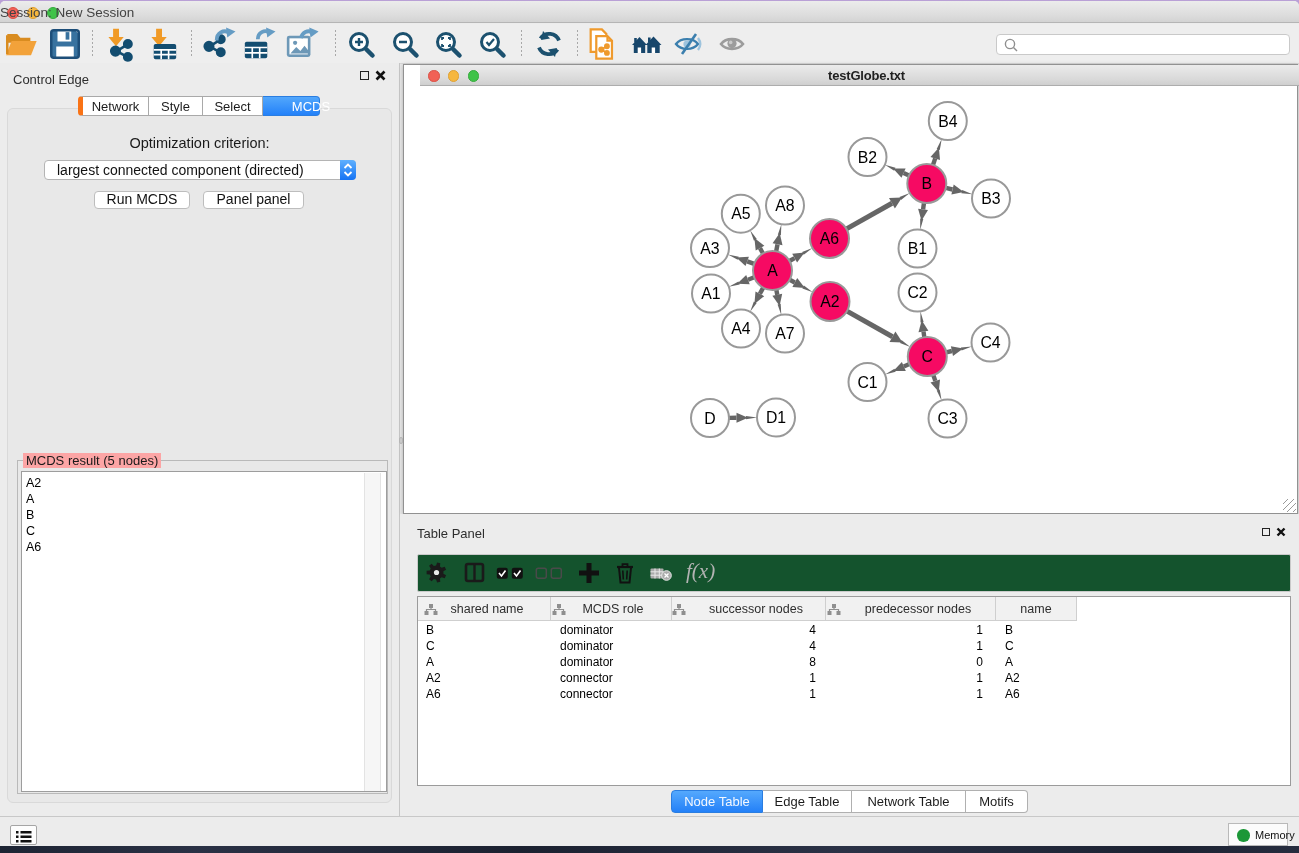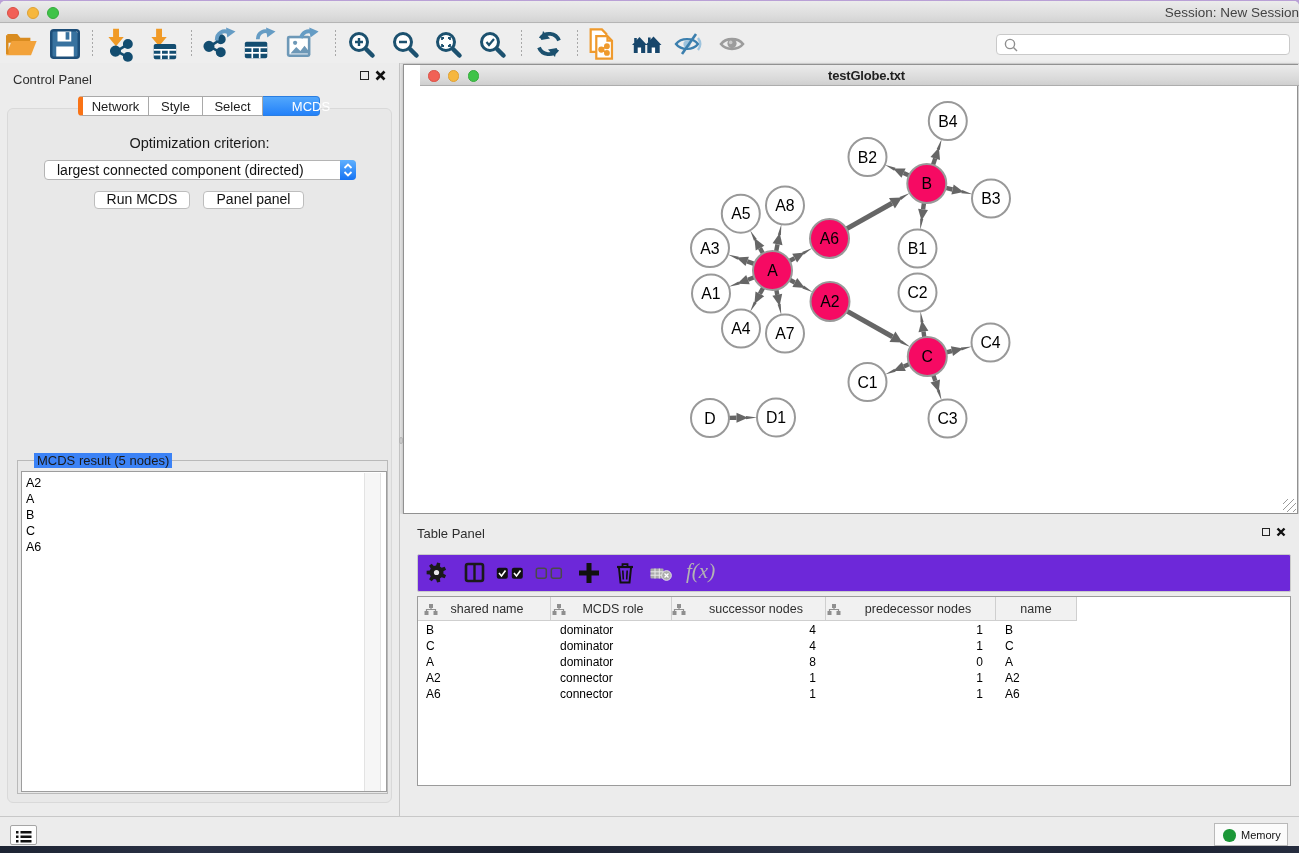--- a/index.html
+++ b/index.html
@@ -5,21 +5,21 @@
 * { margin:0; padding:0; box-sizing:border-box; }
 html,body { width:1299px; height:853px; overflow:hidden; font-family:"Liberation Sans",sans-serif; }
 body { position:relative; background:#b9a0d6; }
 #desk-bottom { position:absolute; left:0; right:0; bottom:0; height:8px;
   background:linear-gradient(90deg,#1d2433,#2a3145 15%,#1b2130 40%,#2b3246 65%,#1c2232 90%,#262d3f); }
 #app { position:absolute; left:0; top:1px; width:1299px; height:845px;
   background:#ececec; border-radius:5px 5px 0 0; overflow:hidden; }
 #titlebar { position:absolute; left:0; top:0; width:100%; height:22px;
   background:linear-gradient(#ececec,#dcdcdc 70%,#d3d3d3); border-bottom:1px solid #b5b5b5;
   border-radius:5px 5px 0 0; }
-#titlebar .title { position:absolute; left:0; right:0; top:4px; text-align:right;
+#titlebar .title { position:absolute; left:0; right:0; top:4px; text-align:left;
   font-size:13.5px; color:#434343; }
 .tl { position:absolute; border-radius:50%; }
 #toolbar { position:absolute; left:0; top:23px; width:100%; height:39px; background:#eeeeee; }
 .tsep { position:absolute; top:6px; height:27px; width:1px;
   background-image:linear-gradient(#a8a8a8 45%, transparent 45%); background-size:1px 4px; }
 .ticon { position:absolute; top:4.5px; }
 #searchbox { position:absolute; left:996px; top:10px; width:294px; height:21px;
   background:#fff; border:1px solid #c9c9c9; border-radius:4px; }
 #mainbg { position:absolute; left:0; top:62px; width:100%; height:753px; background:#e7e7e7; border-top:1px solid #d8d8d8; }
 
@@ -38,41 +38,41 @@
   background:#e8e8e8; border:1px solid #d9d9d9; border-radius:6px; }
 #optlabel { position:absolute; left:0; width:100%; top:26px; text-align:center; font-size:14.5px; color:#1a1a1a; }
 #combo { position:absolute; left:36px; top:51px; width:312px; height:20px; background:#fff;
   border:1px solid #b4b4b4; border-radius:4px; }
 #combo .ctext { position:absolute; left:12px; top:1px; font-size:14px; color:#111; }
 #combo .stepper { position:absolute; right:-1px; top:-1px; width:16px; height:20px;
   background:linear-gradient(#5fb0fe,#1573f4); border-radius:0 4px 4px 0; }
 .btn { position:absolute; height:18px; background:#fff; border:1px solid #bdbdbd; border-radius:4px;
   font-size:14px; color:#111; text-align:center; line-height:15px; }
 #fieldset { position:absolute; left:9px; top:351px; width:371px; height:334px; border:1px solid #b9b9b9; }
-#fieldset .legend { position:absolute; left:16px; top:-8px; background:#3b82f6; padding:0 3px;
+#fieldset .legend { position:absolute; left:5px; top:-8px; background:#fca5a5; padding:0 3px;
   font-size:13px; color:#1a1a1a; }
 #mlist { position:absolute; left:3px; top:10px; width:366px; height:321px; background:#fff;
   border:1px solid #9d9d9d; font-size:12.5px; color:#000; }
 #mlist .it { padding-left:4px; height:16px; line-height:16px; }
 #mlist .sb { position:absolute; right:5px; top:1px; width:17px; height:318px; background:#f6f6f6;
   border-left:1px solid #e3e3e3; border-right:1px solid #e3e3e3;}
 
 #netwin { position:absolute; left:403px; top:63px; width:895px; height:450px;
   background:#fff; border:1px solid #919191; box-shadow:0 1px 4px rgba(0,0,0,0.25); }
 #nettitle { position:absolute; left:16px; top:0; width:100%; height:21px;
   background:linear-gradient(#ebebeb,#d8d8d8 75%,#cfcfcf); border-bottom:1px solid #adadad; }
 #nettitle .title { position:absolute; left:0; right:0; top:3px; text-align:center; font-size:13px; color:#1f1f1f; font-weight:bold; letter-spacing:-0.2px; }
 #graph { position:absolute; left:0; top:21px; }
 #resizegrip { position:absolute; right:1px; bottom:1px; width:13px; height:13px;
   background:repeating-linear-gradient(135deg, transparent 0 3px, #9a9a9a 3px 4.2px); }
 .minithumb { position:absolute; background:#c9c9c9; border:1px solid #b5b5b5; border-radius:2px; }
 
 #tpanel { position:absolute; left:400px; top:513px; width:899px; height:302px; background:#ececec; }
 #ttoolbar { position:absolute; left:17px; top:40px; width:874px; height:38px;
-  background:#6d28d9; border:1px solid #cacaca; border-radius:2px; }
+  background:#14532d; border:1px solid #cacaca; border-radius:2px; }
 #ttable { position:absolute; left:17px; top:82px; width:874px; height:190px; background:#fff;
   border:1px solid #9b9b9b; }
 #thead { position:absolute; left:0; top:0; width:872px; height:24px; }
 #thead .hbg { position:absolute; left:0; top:0; width:658px; height:24px; background:#f1f1f1; border-bottom:1px solid #cfcfcf; }
 .hico { position:absolute; top:6px; }
 .hlab { position:absolute; top:5px; text-align:center; font-size:12.5px; color:#2e2e2e; }
 .hsep { position:absolute; top:0; width:1px; height:24px; background:#cfcfcf; }
 .trow { position:absolute; left:0; width:872px; font-size:12px; color:#000; height:16px; line-height:16px; }
 .cl { position:absolute; }
 .cr { position:absolute; text-align:right; }
@@ -80,21 +80,21 @@
 #ttabs .tab { background:#fff; border:1px solid #b0b0b0; border-left:none; color:#1c1c1c;
   display:flex; align-items:center; justify-content:center; }
 #ttabs .tab.sel { background:linear-gradient(#55a9fd,#2380f8); color:#f4f8ff; border-color:#2a7de0;
   border-radius:4px 0 0 4px; border-left:1px solid #2a7de0; }
 #ttabs .tab:last-child { border-radius:0 4px 4px 0; }
 
 #statusbar { position:absolute; left:0; top:815px; width:100%; height:30px;
   background:#ececec; border-top:1px solid #c8c8c8; }
 #listbtn { position:absolute; left:10px; top:8px; width:27px; height:20px; background:#fdfdfd;
   border:1px solid #a5a5a5; border-radius:2px; }
-#membtn { position:absolute; right:11px; top:6px; width:74px; height:23px; background:#fbfbfb;
+#membtn { position:absolute; right:11px; top:6px; width:60px; height:23px; background:#fbfbfb;
   border:1px solid #b9b9b9; font-size:11px; color:#111; }
 #membtn .dot { position:absolute; left:8px; top:5px; width:12.5px; height:12.5px; border-radius:50%; background:#1b9737; }
 #membtn .mt { position:absolute; left:26px; top:5px; }
 </style>
 </head>
 <body>
 <div id="desk-bottom"></div>
 <div id="app">
 <div id="mainbg"></div>
 <div id="titlebar">
@@ -232,21 +232,21 @@
     <circle cx="12.7" cy="13.4" r="1.8" fill="#c9c9c9"></circle>
   </svg>
   <div id="searchbox">
     <svg width="18" height="18" style="position:absolute;left:6px;top:2px">
       <circle cx="7" cy="7" r="4.6" fill="none" stroke="#8f8f8f" stroke-width="1.4"></circle>
       <line x1="10.5" y1="10.5" x2="14" y2="14" stroke="#8f8f8f" stroke-width="1.4"></line>
     </svg>
   </div>
 </div>
 <div id="cpanel">
-  <div class="panhead" style="position:absolute;left:13px;top:9px">Control Panel</div>
+  <div class="panhead" style="position:absolute;left:13px;top:9px">Control Edge</div>
   <div class="wicons" style="right:13px;top:7px">
     <span class="fbtn" style="margin:0"></span>
         <svg width="11" height="11">
           <path d="M1.5,1.5 L9.5,9.5 M9.5,1.5 L1.5,9.5" stroke="#111" stroke-width="2.6"></path>
         </svg>
   </div>
   <div id="cptabs">
     <div class="tab" style="width:71px">Network</div>
     <div class="tab" style="width:54px">Style</div>
     <div class="tab" style="width:60px">Select</div>
@@ -514,20 +514,26 @@
           <span class="cl" style="left:587px">A2</span>
         </div>
     <div class="trow" style="top:89px">
           <span class="cl" style="left:8px">A6</span>
           <span class="cl" style="left:142px">connector</span>
           <span class="cr" style="left:340px;width:58px">1</span>
           <span class="cr" style="left:500px;width:65px">1</span>
           <span class="cl" style="left:587px">A6</span>
         </div>
   </div>
+  <div id="ttabs">
+    <div class="tab sel" style="width:92px">Node Table</div>
+    <div class="tab" style="width:89px">Edge Table</div>
+    <div class="tab" style="width:114px">Network Table</div>
+    <div class="tab" style="width:62px">Motifs</div>
+  </div>
 </div>
 <div id="statusbar">
   <div id="listbtn">
         <svg width="24" height="20" style="position:absolute;left:1px;top:1px">
     <g fill="#111">
             <rect x="4" y="4" width="2.5" height="2.5"></rect>
             <rect x="4" y="8.5" width="2.5" height="2.5"></rect>
             <rect x="4" y="13" width="2.5" height="2.5"></rect>
     <rect x="8.5" y="4" width="11" height="2.5"></rect>
             <rect x="8.5" y="8.5" width="11" height="2.5"></rect>

